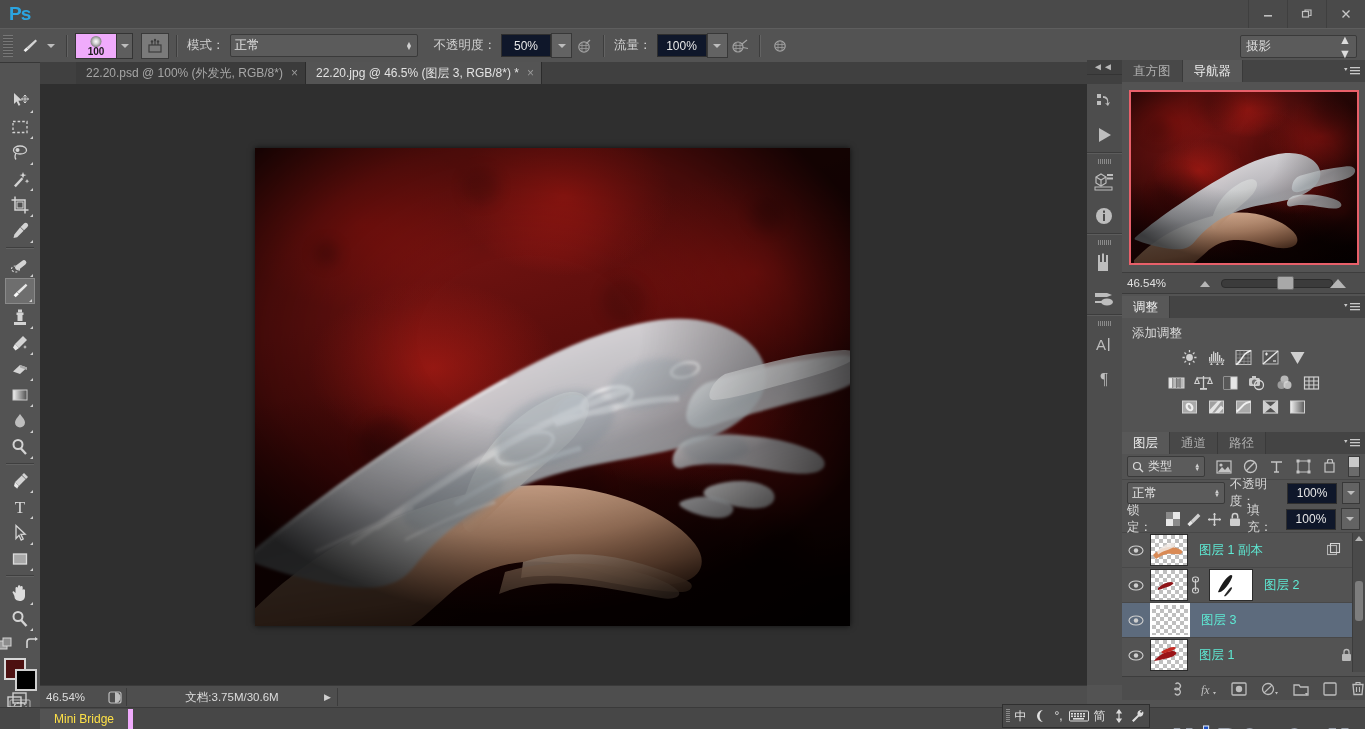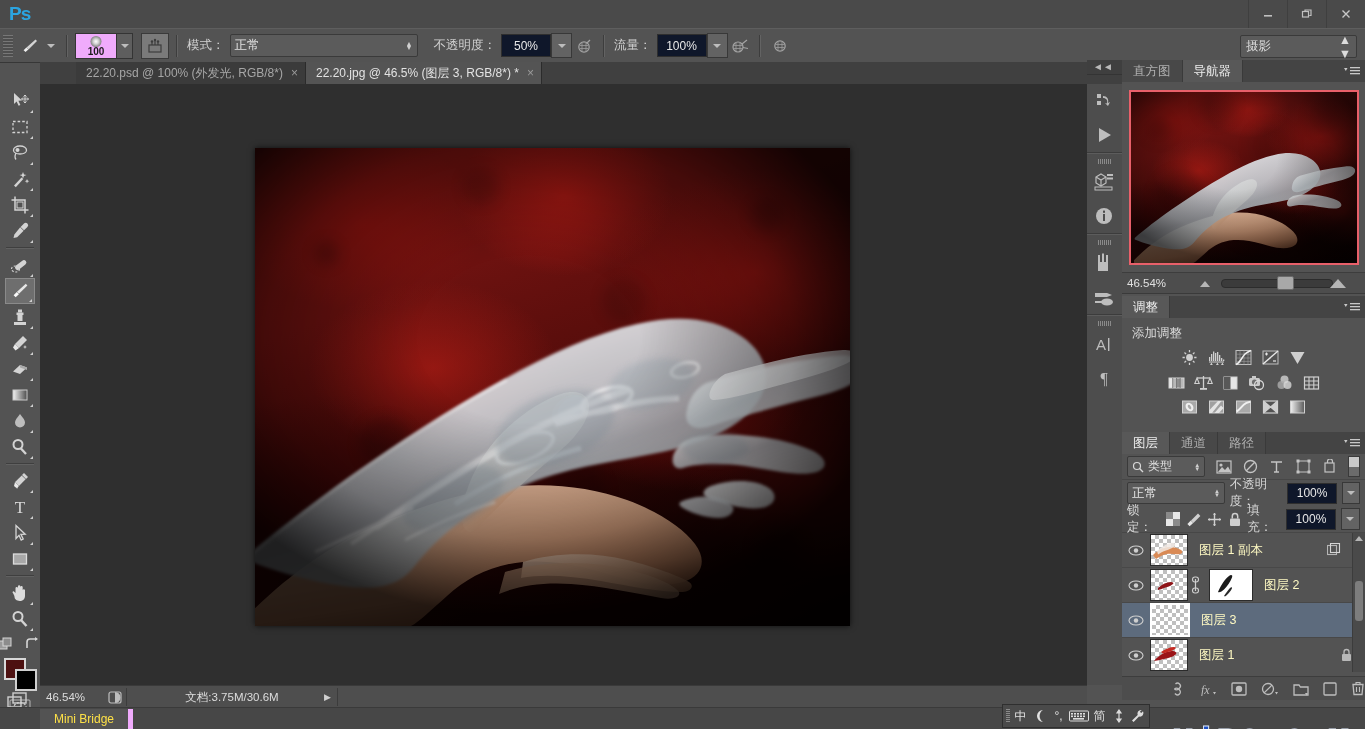--- a/index.html
+++ b/index.html
@@ -161,21 +161,21 @@
 
   .layerlist{position:relative;background:#535353;}
   .layer{height:34px;display:flex;align-items:center;border-bottom:1px solid #484848;position:relative;}
   .layer.selected{background:#5d6b7d;}
   .eye{width:28px;height:34px;display:flex;align-items:center;justify-content:center;}
   .lthumb{width:36px;height:30px;border:1px solid #2b2b2b;position:relative;overflow:hidden;
     background-image:linear-gradient(45deg,#bfbfbf 25%,transparent 25%,transparent 75%,#bfbfbf 75%),
                      linear-gradient(45deg,#bfbfbf 25%,#fff 25%,#fff 75%,#bfbfbf 75%);
     background-size:8px 8px;background-position:0 0,4px 4px;}
   .lthumb.outl{border:2px solid #fff;}
-  .lname{margin-left:11px;font-size:12.5px;color:#fef9c3;}
+  .lname{margin-left:11px;font-size:12.5px;color:#5eead4;}
   .maskthumb{width:42px;height:30px;margin-left:7px;border:1px solid #2b2b2b;background:#fff;
     position:relative;overflow:hidden;}
   .linkic{width:11px;margin-left:3px;color:#cfcfcf;font-size:11px;display:flex;align-items:center;}
   .lscroll{position:absolute;right:0;top:0;width:12px;height:100%;background:#4a4a4a;
     border-left:1px solid #3c3c3c;}
   .lscrollthumb{position:absolute;left:2px;top:48px;width:8px;height:40px;background:#7d7d7d;border-radius:3px;}
   .panelbtns{position:absolute;left:0;bottom:0;width:243px;height:23px;background:#4d4d4d;
     display:flex;align-items:center;justify-content:flex-end;gap:14px;padding-right:12px;
     border-top:1px solid #3d3d3d;}
 

